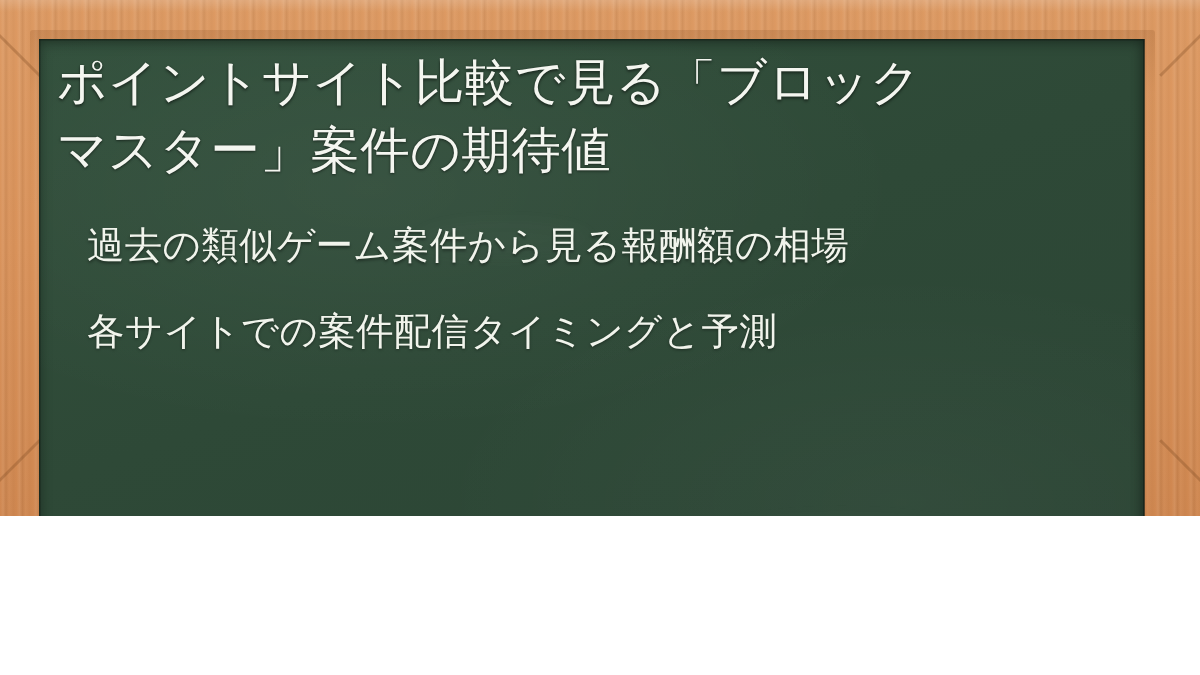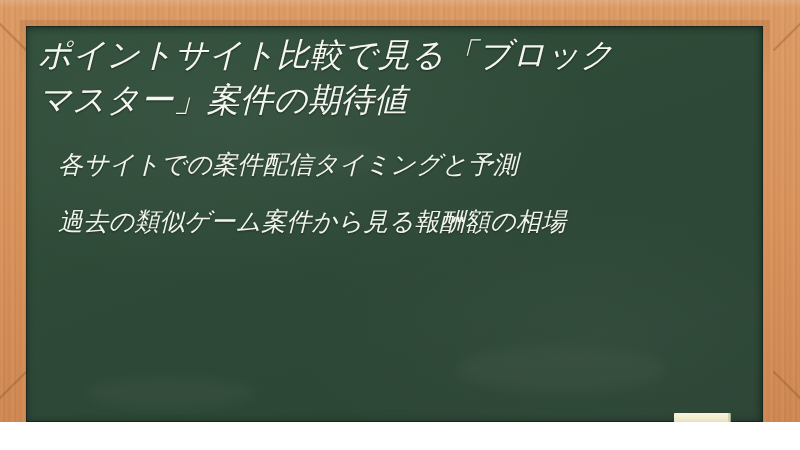--- a/index.html
+++ b/index.html
@@ -4,24 +4,23 @@
 <style>
   html, body {
     margin: 0;
     padding: 0;
     background: #ffffff;
   }
 
   #screenshot {
     position: relative;
     width: 800px;
-    height: 422px;
+    height: 344px;
     overflow: hidden;
     font-family: "Liberation Sans", sans-serif;
-    font-style: italic;
   }
 
   
   .frame {
     position: absolute;
     inset: 0;
     background:
       repeating-linear-gradient(
         90deg,
         rgba(255,255,255,0.00) 0px,
@@ -171,22 +170,22 @@
   <div class="board">
     <div class="smudge s1"></div>
     <div class="smudge s2"></div>
     <div class="smudge s3"></div>
 
     <div class="content">
       <h1 class="title">ポイントサイト比較で見る「ブロック
 マスター」案件の期待値</h1>
 
       <ul class="bullets">
+        <li class="bullet-item">過去の類似ゲーム案件から見る報酬額の相場</li>
         <li class="bullet-item">各サイトでの案件配信タイミングと予測</li>
-        <li class="bullet-item">過去の類似ゲーム案件から見る報酬額の相場</li>
       </ul>
     </div>
   </div>
 
   <div class="chalk">
     <div class="chalk-cap"></div>
   </div>
 
 </div>
 

